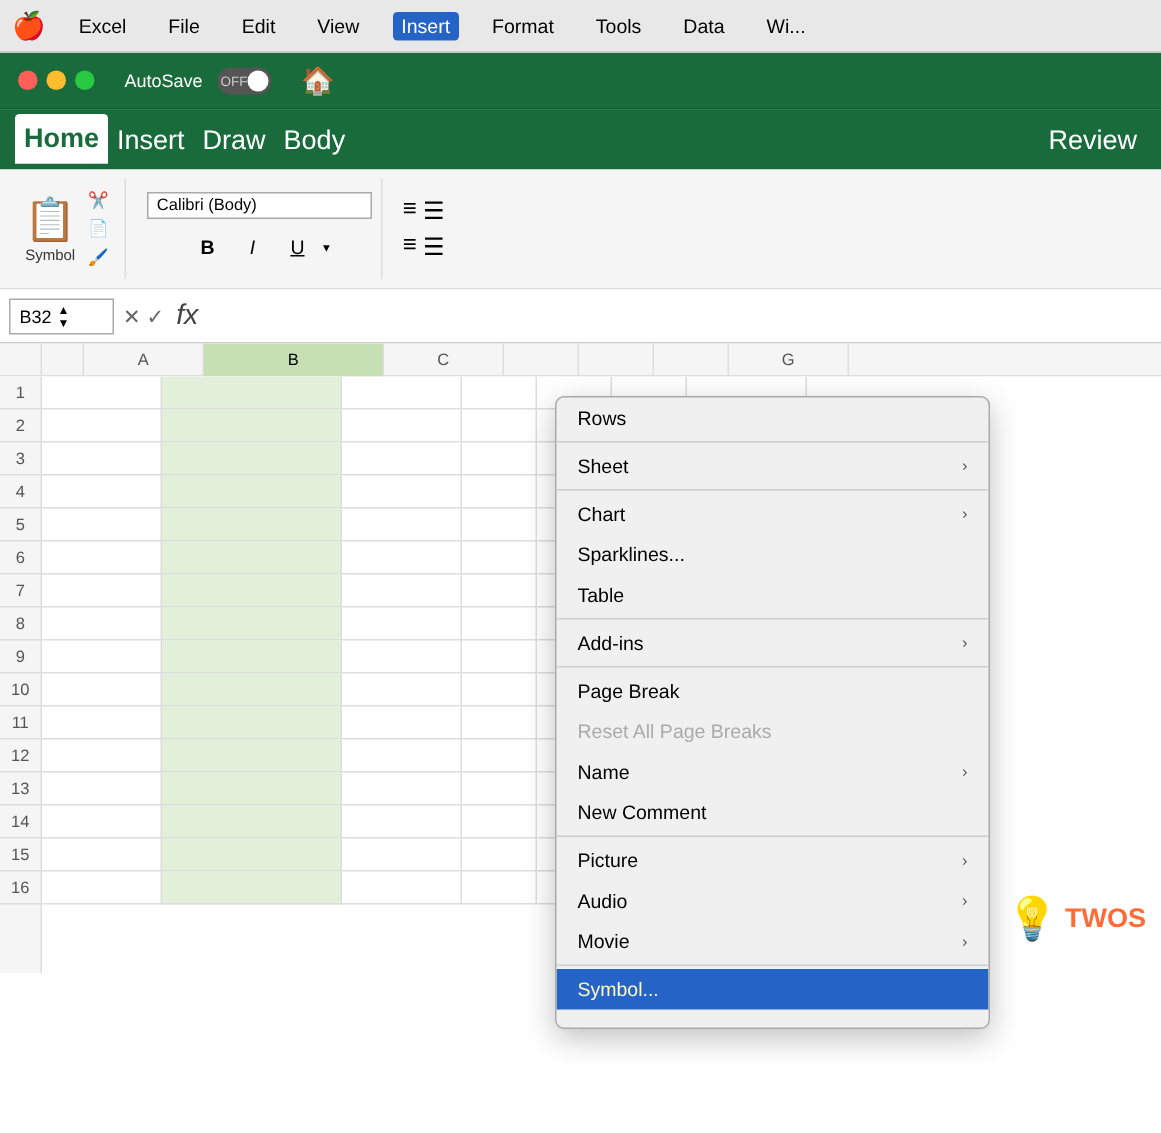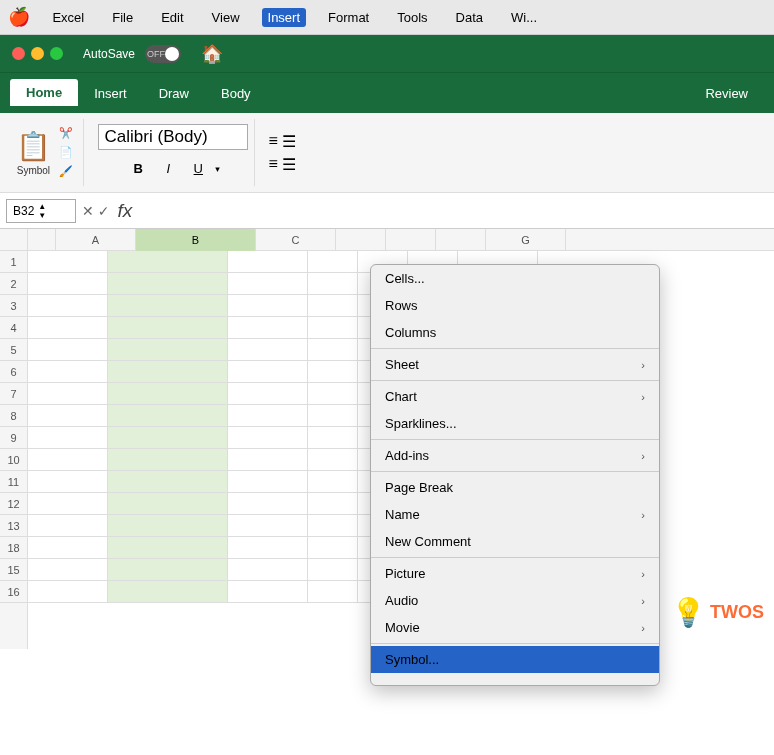--- a/index.html
+++ b/index.html
@@ -31,23 +31,23 @@
 
     
     .ribbon-tabs {
       display: flex;
       align-items: center;
       height: 40px;
       background: #1a6b3c;
       padding: 0 10px;
     }
     .ribbon-tab {
-      font-size: 13px;
+      font-size: 18px;
       color: #fff;
-      padding: 6px 16px;
+      padding: 6px 6px;
       cursor: pointer;
       border-radius: 3px 3px 0 0;
     }
     .ribbon-tab.active {
       background: #fff;
       color: #1a6b3c;
       font-weight: 600;
       border-bottom: 2px solid #1a6b3c;
     }
 
@@ -99,21 +99,21 @@
       display: flex; flex-direction: column; align-items: center;
       font-size: 10px; color: #333; gap: 2px; cursor: pointer;
     }
     .paste-icon { font-size: 28px; }
     .small-btns { display: flex; flex-direction: column; gap: 2px; }
     .small-btn { font-size: 11px; padding: 2px 4px; cursor: pointer; color: #333; display: flex; align-items: center; gap: 2px; }
     .font-selector {
       display: flex; align-items: center; gap: 6px; flex-direction: column;
     }
     .font-name-box {
-      border: 1px solid #aaa; padding: 2px 6px; font-size: 17px; width: 150px;
+      border: 1px solid #aaa; padding: 2px 6px; font-size: 11px; width: 150px;
       background: #fff;
     }
     .font-format-btns { display: flex; gap: 4px; align-items: center; }
     .fmt-btn {
       width: 26px; height: 26px; display: flex; align-items: center; justify-content: center;
       font-size: 13px; cursor: pointer; border: none; background: transparent;
     }
     .fmt-btn.bold { font-weight: bold; }
     .fmt-btn.italic { font-style: italic; }
     .fmt-btn.underline { text-decoration: underline; }
@@ -160,21 +160,21 @@
     }
     .menu-item {
       display: flex; align-items: center; justify-content: space-between;
       padding: 6px 14px;
       font-size: 13px;
       color: #000;
       cursor: pointer;
     }
     .menu-item.active {
       background: #2563c7;
-      color: #000000;
+      color: #fef9c3;
     }
     .menu-item.disabled { color: #aaa; cursor: default; }
     .menu-separator { height: 1px; background: #ccc; margin: 2px 0; }
     .menu-arrow { font-size: 11px; color: #555; }
 
     
     .twos-watermark {
       position: absolute;
       bottom: 20px;
       right: 10px;
@@ -301,21 +301,21 @@
         <div class="row-header">4</div>
         <div class="row-header">5</div>
         <div class="row-header">6</div>
         <div class="row-header">7</div>
         <div class="row-header">8</div>
         <div class="row-header">9</div>
         <div class="row-header">10</div>
         <div class="row-header">11</div>
         <div class="row-header">12</div>
         <div class="row-header">13</div>
-        <div class="row-header">18</div>
+        <div class="row-header">14</div>
         <div class="row-header">15</div>
         <div class="row-header">16</div>
       </div>
       <div class="grid-body" style="flex:1;">
         <div id="grid-rows-container">
             <div class="grid-row">
               <div class="grid-cell" style="width: 80px;"></div>
               <div class="grid-cell selected-col" style="width: 120px;"></div>
               <div class="grid-cell" style="width: 80px;"></div>
               <div class="grid-cell" style="width: 50px;"></div>
@@ -458,60 +458,60 @@
               <div class="grid-cell" style="width: 50px;"></div>
               <div class="grid-cell" style="width: 80px;"></div>
             </div>
           </div>
       </div>
     </div>
   </div>
 
   <div class="dropdown-menu">
 
-    <div class="menu-item">
-      <span>Cells...</span>
-    </div>
 
     <div class="menu-item">
       <span>Rows</span>
     </div>
 
-    <div class="menu-item">
-      <span>Columns</span>
-    </div>
     <div class="menu-separator"></div>
 
     <div class="menu-item">
       <span>Sheet</span>
       <span class="menu-arrow">›</span>
     </div>
     <div class="menu-separator"></div>
 
     <div class="menu-item">
       <span>Chart</span>
       <span class="menu-arrow">›</span>
     </div>
 
     <div class="menu-item">
       <span>Sparklines...</span>
     </div>
 
+    <div class="menu-item">
+      <span>Table</span>
+    </div>
     <div class="menu-separator"></div>
 
     <div class="menu-item">
       <span>Add-ins</span>
       <span class="menu-arrow">›</span>
     </div>
     <div class="menu-separator"></div>
 
     <div class="menu-item">
       <span>Page Break</span>
     </div>
 
+    <div class="menu-item disabled">
+      <span>Reset All Page Breaks</span>
+    </div>
 
 
     <div class="menu-item">
       <span>Name</span>
       <span class="menu-arrow">›</span>
     </div>
 
     <div class="menu-item">
       <span>New Comment</span>
     </div>

